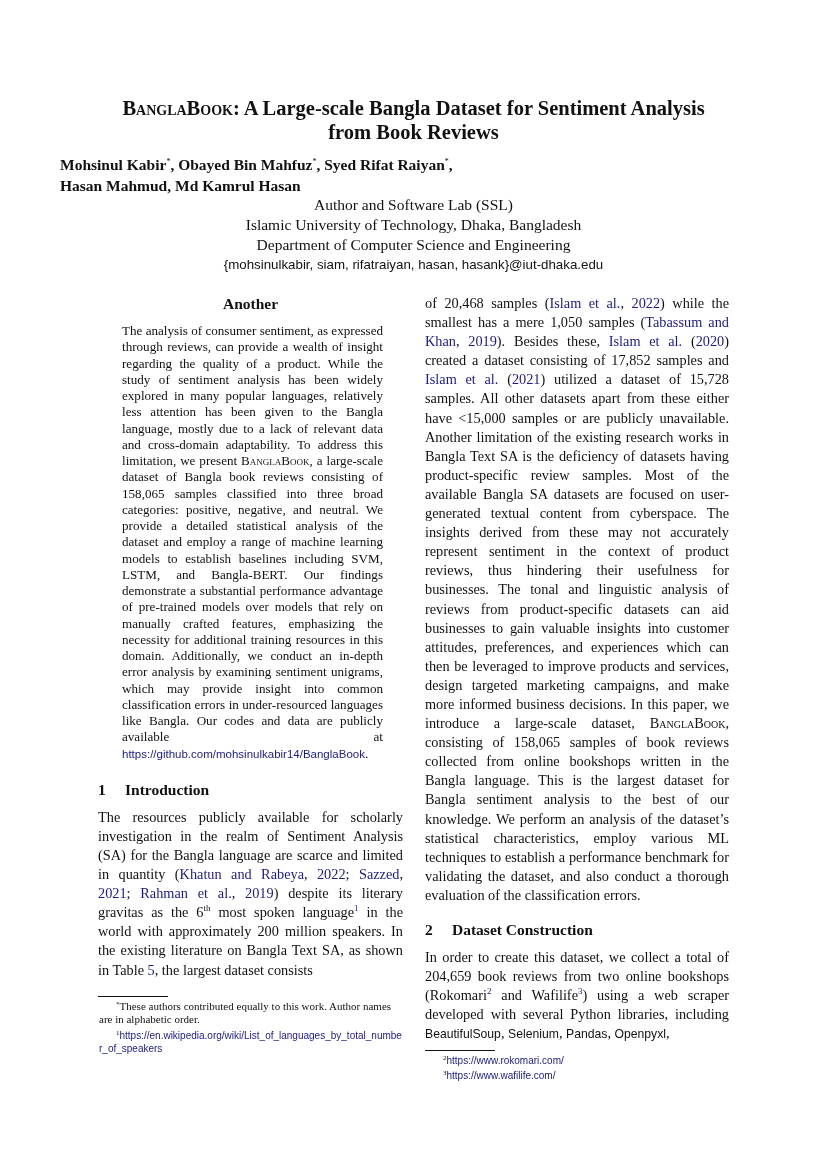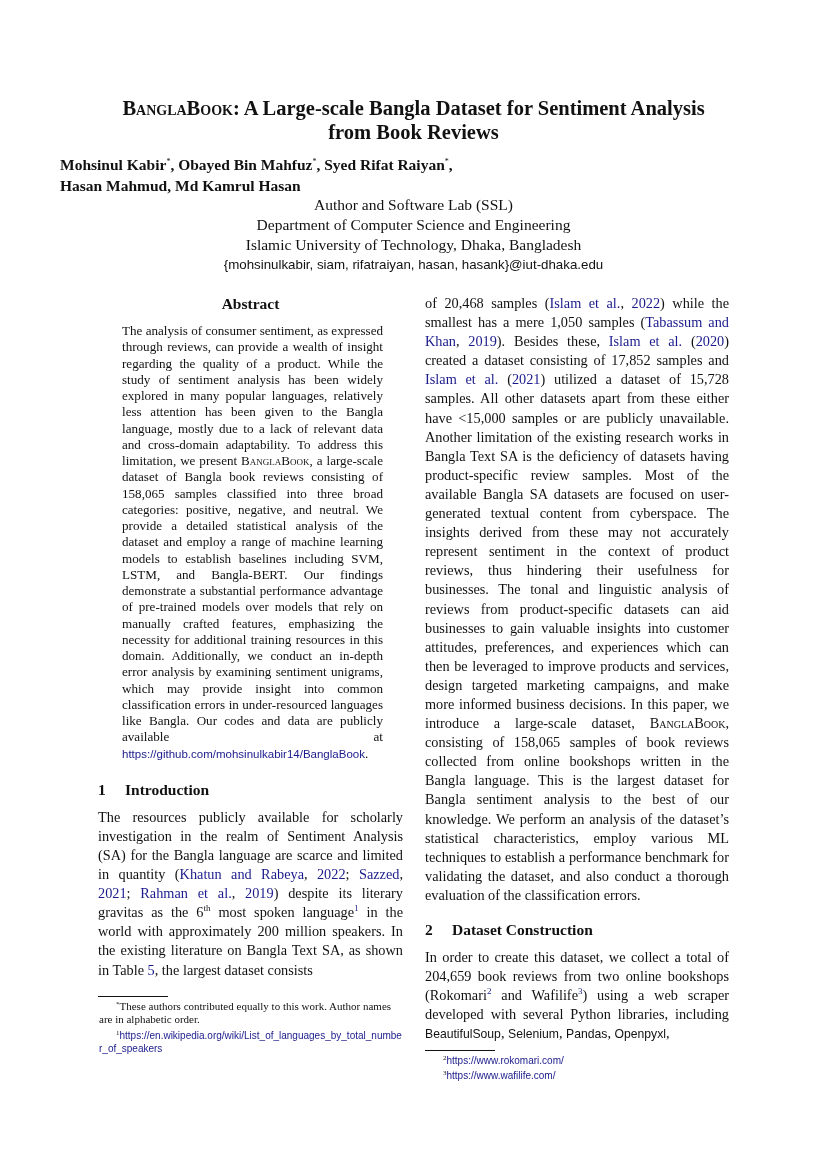--- a/index.html
+++ b/index.html
@@ -42,27 +42,27 @@
   <div class="authors">
     <span>Mohsinul Kabir</span><sup>*</sup>,
     <span>Obayed Bin Mahfuz</span><sup>*</sup>,
     <span>Syed Rifat Raiyan</span><sup>*</sup>,<br>
     <span>Hasan Mahmud</span>,
     <span>Md Kamrul Hasan</span>
   </div>
 
   <div class="affil">
     <div>Author and Software Lab (SSL)</div>
+    <div>Islamic University of Technology, Dhaka, Bangladesh</div>
     <div>Department of Computer Science and Engineering</div>
-    <div>Islamic University of Technology, Dhaka, Bangladesh</div>
     <div class="mono email">{mohsinulkabir, siam, rifatraiyan, hasan, hasank}@iut-dhaka.edu</div>
   </div>
 
   <div class="col-left">
-    <div class="abs-title">Abstract</div>
+    <div class="abs-title">Another</div>
     <p class="abstract"><span>The analysis of consumer sentiment, as expressed through reviews, can provide a wealth of insight regarding the quality of a product. While the study of sentiment analysis has been widely explored in many popular languages, relatively less attention has been given to the Bangla language, mostly due to a lack of relevant data and cross-domain adaptability. To address this limitation, we present </span><span class="sc">Bangla</span><span class="sc">Book</span><span>, a large-scale dataset of Bangla book reviews consisting of 158,065 samples classified into three broad categories: positive, negative, and neutral. We provide a detailed statistical analysis of the dataset and employ a range of machine learning models to establish baselines including SVM, LSTM, and Bangla-BERT. Our findings demonstrate a substantial performance advantage of pre-trained models over models that rely on manually crafted features, emphasizing the necessity for additional training resources in this domain. Additionally, we conduct an in-depth error analysis by examining sentiment unigrams, which may provide insight into common classification errors in under-resourced languages like Bangla. Our codes and data are publicly available at </span><span class="mono link">https://github.com/mohsinulkabir14/BanglaBook</span><span>.</span></p>
 
     <div style="height:18px"></div>
     <div class="section-h"><span class="num">1</span><span>Introduction</span></div>
     <div style="height:8px"></div>
     <p class="body-text"><span>The resources publicly available for scholarly investigation in the realm of Sentiment Analysis (SA) for the Bangla language are scarce and limited in quantity (</span><span class="link">Khatun and Rabeya</span>, <span class="link">2022</span>; <span class="link">Sazzed</span>, <span class="link">2021</span>; <span class="link">Rahman et al.</span>, <span class="link">2019</span><span>) despite its literary gravitas as the 6</span><sup>th</sup><span> most spoken language</span><sup class="link">1</sup><span> in the world with approximately 200 million speakers. In the existing literature on Bangla Text SA, as shown in Table </span><span class="link">5</span>, the largest dataset consists</p>
 
     <div style="height:16px"></div>
     <div class="fn-rule"></div>
     <div class="footnotes" style="margin-top:3px">

